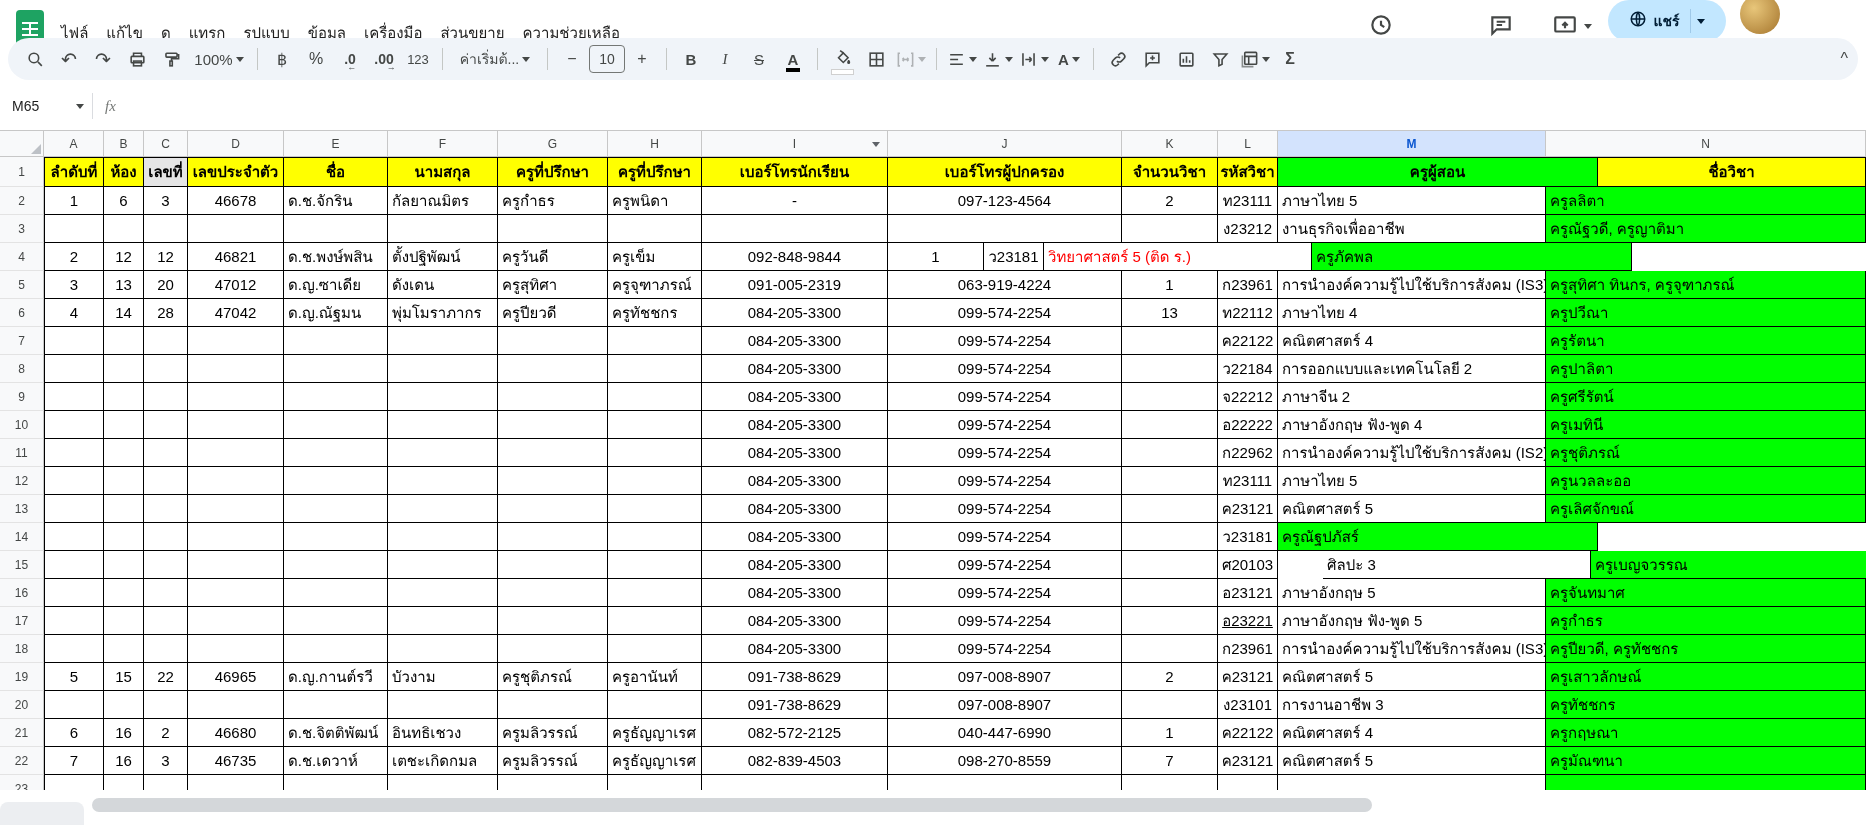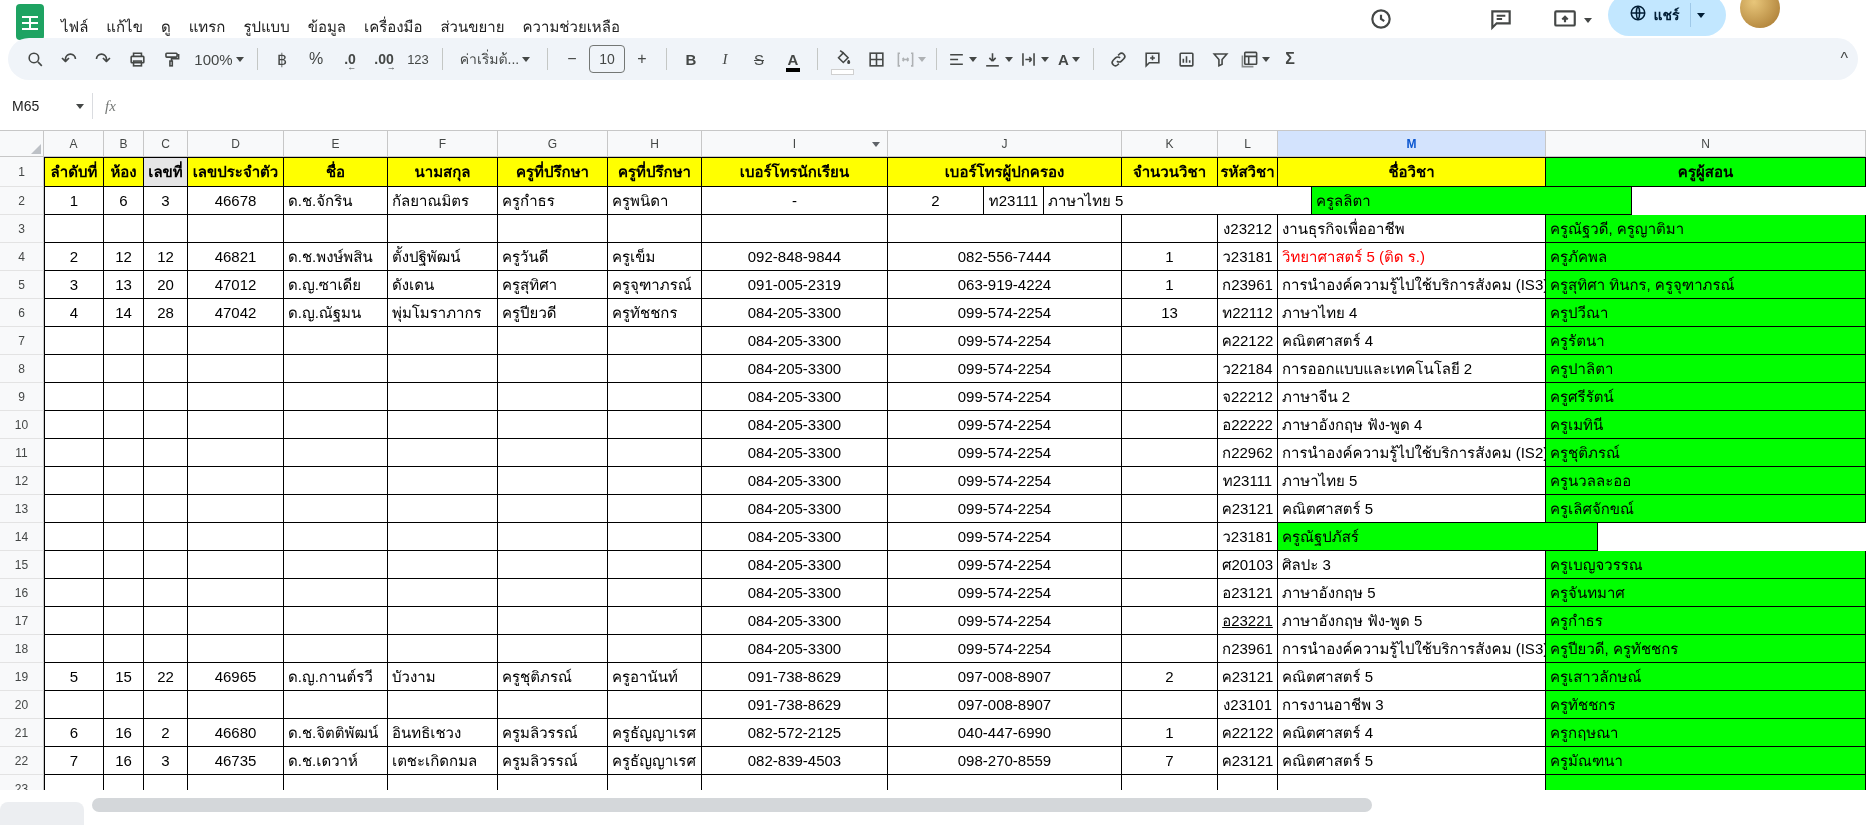--- a/index.html
+++ b/index.html
@@ -1,20 +1,20 @@
 <!DOCTYPE html>
 <html><head>
 <meta charset="utf-8">
 <style>
   html,body{margin:0;padding:0;}
   body{width:1866px;height:825px;overflow:hidden;background:#fff;
        font-family:"Liberation Sans",sans-serif;position:relative;}
 
   
-  #menubar{position:absolute;top:10px;left:0;width:100%;height:34px;background:#fff;}
+  #menubar{position:absolute;top:16px;left:0;width:100%;height:34px;background:#fff;}
   #logo{position:absolute;left:16px;top:-6px;width:28px;height:36px;background:#1ea362;border-radius:4px;}
   #logo .grid{position:absolute;left:6px;top:12px;width:16px;height:14px;background:
      linear-gradient(#fff,#fff) 0 0/16px 2px no-repeat,
      linear-gradient(#fff,#fff) 0 6px/16px 2px no-repeat,
      linear-gradient(#fff,#fff) 0 12px/16px 2px no-repeat,
      linear-gradient(#fff,#fff) 7px 0/2px 14px no-repeat;}
   #menus{position:absolute;left:52px;top:0;height:34px;display:flex;align-items:center;}
   .menu-item{padding:4px 9px;font-size:15px;color:#1f1f1f;border-radius:6px;white-space:nowrap;cursor:default;}
 
   
@@ -342,34 +342,35 @@
         <div class="cell ctr" style="width: 44px; flex: 0 0 44px; background: #e5e5e5;">เลขที่</div>
         <div class="cell ctr" style="width: 96px; flex: 0 0 96px; background: rgb(255, 255, 0);">เลขประจำตัว</div>
         <div class="cell" style="width: 104px; flex: 0 0 104px; background: rgb(255, 255, 0);">ชื่อ</div>
         <div class="cell" style="width: 110px; flex: 0 0 110px; background: rgb(255, 255, 0);">นามสกุล</div>
         <div class="cell" style="width: 110px; flex: 0 0 110px; background: rgb(255, 255, 0);">ครูที่ปรึกษา</div>
         <div class="cell" style="width: 94px; flex: 0 0 94px; background: rgb(255, 255, 0);">ครูที่ปรึกษา</div>
         <div class="cell ctr" style="width: 186px; flex: 0 0 186px; background: rgb(255, 255, 0);">เบอร์โทรนักเรียน</div>
         <div class="cell ctr" style="width: 234px; flex: 0 0 234px; background: rgb(255, 255, 0);">เบอร์โทรผู้ปกครอง</div>
         <div class="cell ctr" style="width: 96px; flex: 0 0 96px; background: rgb(255, 255, 0);">จำนวนวิชา</div>
         <div class="cell ctr" style="width: 60px; flex: 0 0 60px; background: rgb(255, 255, 0);">รหัสวิชา</div>
+        <div class="cell" style="width: 320px; flex: 0 0 320px; background: rgb(0, 255, 0);">ครูผู้สอน</div>
         <div class="cell" style="width: 268px; flex: 0 0 268px; background: rgb(255, 255, 0);">ชื่อวิชา</div>
-        <div class="cell" style="width: 320px; flex: 0 0 320px; background: rgb(0, 255, 0);">ครูผู้สอน</div>
       </div>
       <div class="row">
         <div class="gut">2</div>
         <div class="cell first ctr" style="width: 60px; flex: 0 0 60px;">1</div>
         <div class="cell ctr" style="width: 40px; flex: 0 0 40px;">6</div>
         <div class="cell ctr" style="width: 44px; flex: 0 0 44px;">3</div>
         <div class="cell ctr" style="width: 96px; flex: 0 0 96px;">46678</div>
         <div class="cell" style="width: 104px; flex: 0 0 104px;">ด.ช.จักริน</div>
         <div class="cell" style="width: 110px; flex: 0 0 110px;">กัลยาณมิตร</div>
         <div class="cell" style="width: 110px; flex: 0 0 110px;">ครูกำธร</div>
         <div class="cell" style="width: 94px; flex: 0 0 94px;">ครูพนิดา</div>
         <div class="cell ctr" style="width: 186px; flex: 0 0 186px;">-</div>
+        <div class="cell ctr" style="width: 234px; flex: 0 0 234px;">097-123-4564</div>
         <div class="cell ctr" style="width: 96px; flex: 0 0 96px;">2</div>
         <div class="cell ctr" style="width: 60px; flex: 0 0 60px;">ท23111</div>
         <div class="cell" style="width: 268px; flex: 0 0 268px;">ภาษาไทย 5</div>
         <div class="cell" style="width: 320px; flex: 0 0 320px; background: rgb(0, 255, 0);">ครูลลิตา</div>
       </div>
       <div class="row">
         <div class="gut">3</div>
         <div class="cell first ctr" style="width: 60px; flex: 0 0 60px;"></div>
         <div class="cell ctr" style="width: 40px; flex: 0 0 40px;"></div>
         <div class="cell ctr" style="width: 44px; flex: 0 0 44px;"></div>
@@ -389,21 +390,20 @@
         <div class="gut">4</div>
         <div class="cell first ctr" style="width: 60px; flex: 0 0 60px;">2</div>
         <div class="cell ctr" style="width: 40px; flex: 0 0 40px;">12</div>
         <div class="cell ctr" style="width: 44px; flex: 0 0 44px;">12</div>
         <div class="cell ctr" style="width: 96px; flex: 0 0 96px;">46821</div>
         <div class="cell" style="width: 104px; flex: 0 0 104px;">ด.ช.พงษ์พสิน</div>
         <div class="cell" style="width: 110px; flex: 0 0 110px;">ตั้งปฐิพัฒน์</div>
         <div class="cell" style="width: 110px; flex: 0 0 110px;">ครูวันดี</div>
         <div class="cell" style="width: 94px; flex: 0 0 94px;">ครูเข็ม</div>
         <div class="cell ctr" style="width: 186px; flex: 0 0 186px;">092-848-9844</div>
-        <div class="cell ctr" style="width: 234px; flex: 0 0 234px;">082-556-7444</div>
         <div class="cell ctr" style="width: 96px; flex: 0 0 96px;">1</div>
         <div class="cell ctr" style="width: 60px; flex: 0 0 60px;">ว23181</div>
         <div class="cell" style="width: 268px; flex: 0 0 268px; color: rgb(255, 0, 0);">วิทยาศาสตร์ 5 (ติด ร.)</div>
         <div class="cell" style="width: 320px; flex: 0 0 320px; background: rgb(0, 255, 0);">ครูภัคพล</div>
       </div>
       <div class="row">
         <div class="gut">5</div>
         <div class="cell first ctr" style="width: 60px; flex: 0 0 60px;">3</div>
         <div class="cell ctr" style="width: 40px; flex: 0 0 40px;">13</div>
         <div class="cell ctr" style="width: 44px; flex: 0 0 44px;">20</div>
@@ -578,21 +578,21 @@
         <div class="cell ctr" style="width: 44px; flex: 0 0 44px;"></div>
         <div class="cell ctr" style="width: 96px; flex: 0 0 96px;"></div>
         <div class="cell" style="width: 104px; flex: 0 0 104px;"></div>
         <div class="cell" style="width: 110px; flex: 0 0 110px;"></div>
         <div class="cell" style="width: 110px; flex: 0 0 110px;"></div>
         <div class="cell" style="width: 94px; flex: 0 0 94px;"></div>
         <div class="cell ctr" style="width: 186px; flex: 0 0 186px;">084-205-3300</div>
         <div class="cell ctr" style="width: 234px; flex: 0 0 234px;">099-574-2254</div>
         <div class="cell ctr" style="width: 96px; flex: 0 0 96px;"></div>
         <div class="cell ctr" style="width: 60px; flex: 0 0 60px;">ศ20103</div>
-        <div class="cell" style="width: 268px; flex: 0 0 268px;">ศิลปะ 3</div>
+        <div class="cell" style="width: 268px; flex: 0 0 268px; margin-left: 45px;">ศิลปะ 3</div>
         <div class="cell" style="width: 320px; flex: 0 0 320px; background: rgb(0, 255, 0);">ครูเบญจวรรณ</div>
       </div>
       <div class="row">
         <div class="gut">16</div>
         <div class="cell first ctr" style="width: 60px; flex: 0 0 60px;"></div>
         <div class="cell ctr" style="width: 40px; flex: 0 0 40px;"></div>
         <div class="cell ctr" style="width: 44px; flex: 0 0 44px;"></div>
         <div class="cell ctr" style="width: 96px; flex: 0 0 96px;"></div>
         <div class="cell" style="width: 104px; flex: 0 0 104px;"></div>
         <div class="cell" style="width: 110px; flex: 0 0 110px;"></div>

